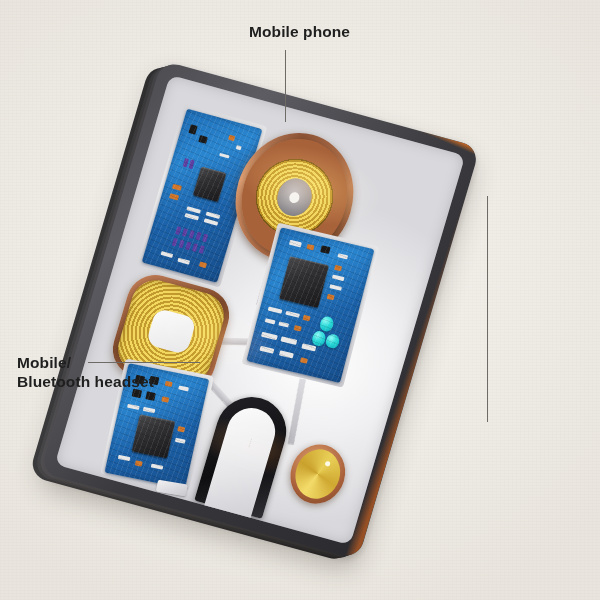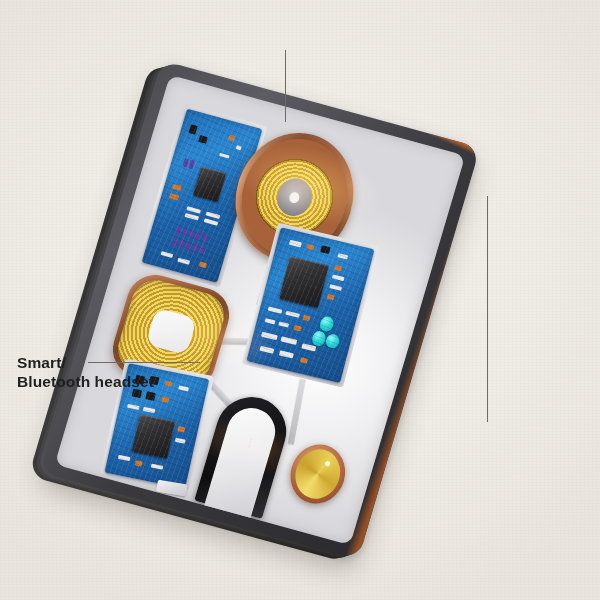--- a/index.html
+++ b/index.html
@@ -408,18 +408,19 @@
 
         <div class="board-light"></div>
       </div>
     </div>
   </div>
 
   <div class="leader leader-v" id="leader-mobile"></div>
   <div class="leader leader-v" id="leader-watch"></div>
   <div class="leader leader-h" id="leader-phone"></div>
 
-
-
-  <div class="label" id="label-phone">Smart/
+  <div class="label" id="label-mobile">Mobile phone</div>
+
+
+  <div class="label" id="label-phone">Mobile/
 Bluetooth headset</div>
 
 </div>
 
 </body></html>

